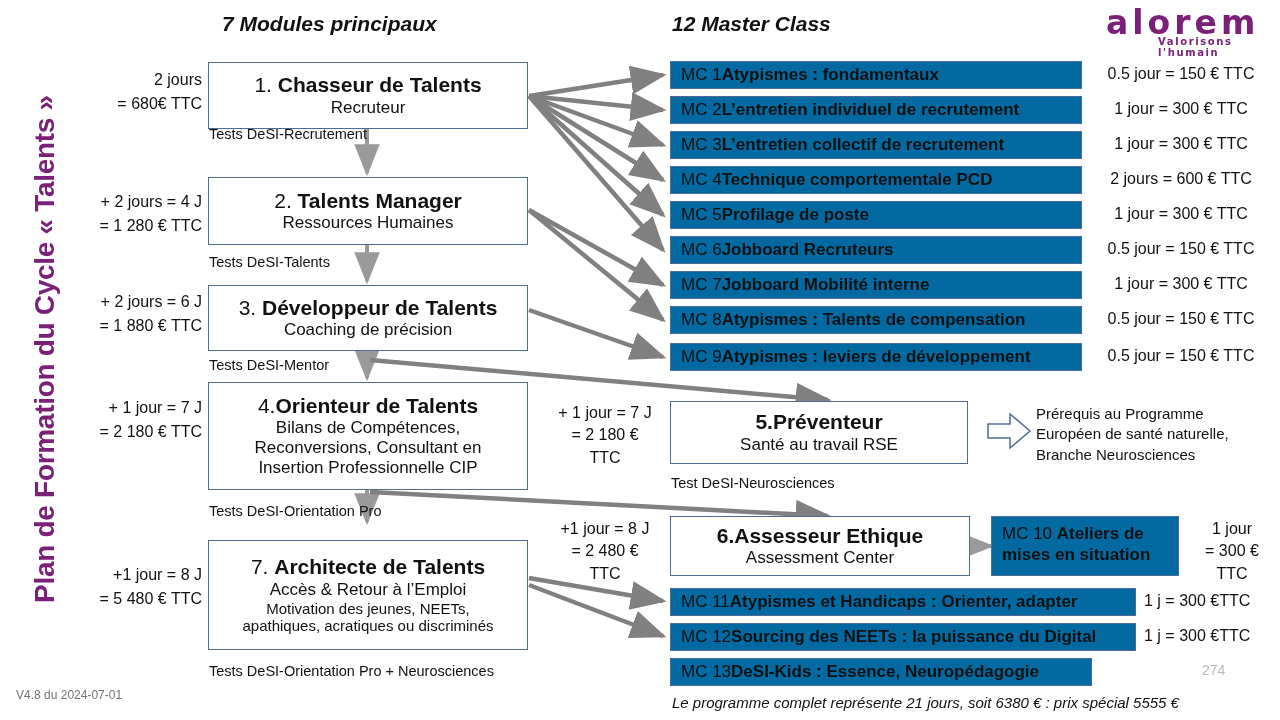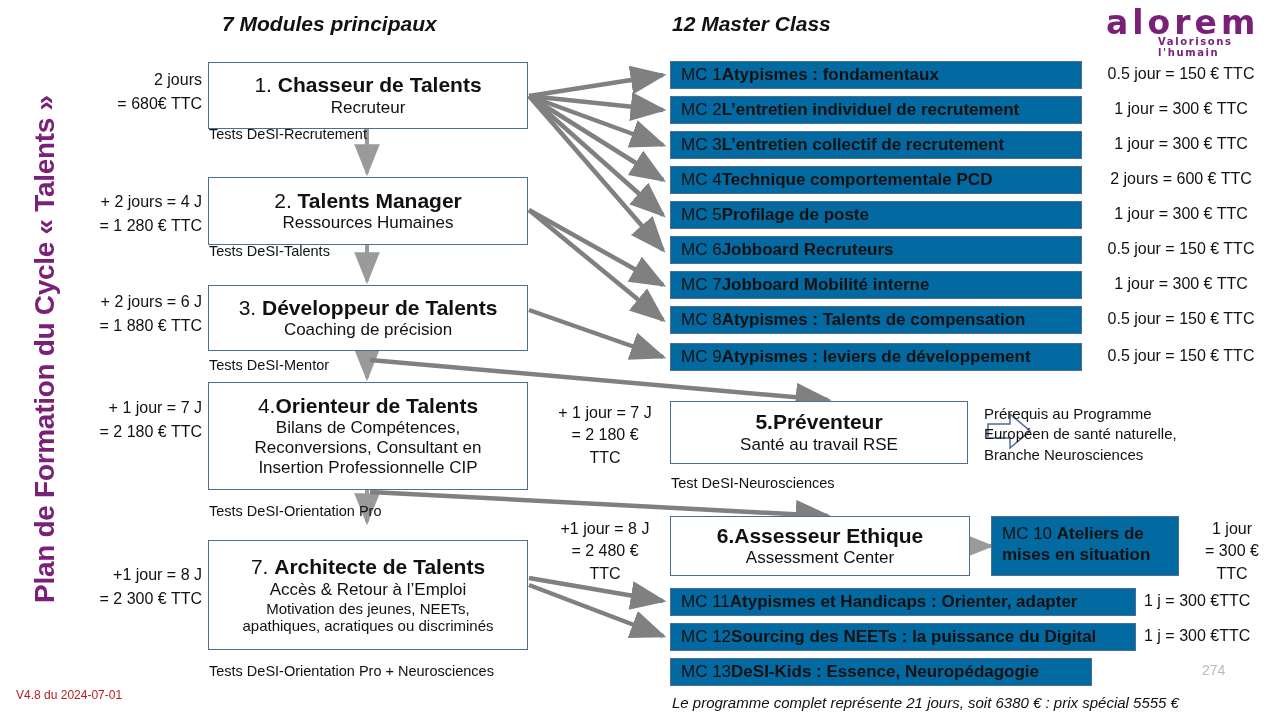--- a/index.html
+++ b/index.html
@@ -112,21 +112,21 @@
     position:absolute;
     font-size:15px;
     color:#111;
     line-height:1.35;
     white-space:nowrap;
   }
 
   .footerv{
     position:absolute;
     font-size:12px;
-    color:#b91c1c;
+    color:#737373;
     white-space:nowrap;
   }
   .footernote{
     position:absolute;
     font-size:15px;
     font-style:italic;
     color:#111;
     white-space:nowrap;
   }
   .pagenum{
@@ -231,21 +231,21 @@
   <div class="testlbl" style="left:209px;top:126px;">Tests DeSI-Recrutement</div>
 
   <div class="box" style="left:208px;top:177px;width:320px;height:68px;">
     <div class="ttl"><span class="num">2. </span><span>Talents Manager</span></div>
     <div class="sub">Ressources Humaines</div>
   </div>
   <div class="lprice" style="left:62px;top:190px;width:140px;">
     <div>+ 2 jours = 4 J</div>
       <div>= 1 280 € TTC</div>
   </div>
-  <div class="testlbl" style="left:209px;top:243px;">Tests DeSI-Talents</div>
+  <div class="testlbl" style="left:209px;top:254px;">Tests DeSI-Talents</div>
 
   <div class="box" style="left:208px;top:285px;width:320px;height:66px;">
     <div class="ttl"><span class="num">3. </span><span>Développeur de Talents</span></div>
     <div class="sub">Coaching de précision</div>
   </div>
   <div class="lprice" style="left:62px;top:290px;width:140px;">
     <div>+ 2 jours = 6 J</div>
       <div>= 1 880 € TTC</div>
   </div>
   <div class="testlbl" style="left:209px;top:357px;">Tests DeSI-Mentor</div>
@@ -263,21 +263,21 @@
   <div class="testlbl" style="left:209px;top:503px;">Tests DeSI-Orientation Pro</div>
 
   <div class="box" style="left:208px;top:540px;width:320px;height:110px;">
     <div class="ttl"><span class="num">7. </span><span>Architecte de Talents</span></div>
     <div class="sub">Accès &amp; Retour à l’Emploi</div>
     <div class="sub2">Motivation des jeunes, NEETs,</div>
     <div class="sub2">apathiques, acratiques ou discriminés</div>
   </div>
   <div class="lprice" style="left:62px;top:563px;width:140px;">
     <div>+1 jour = 8 J</div>
-      <div>= 2 300 € TTC</div>
+      <div>= 5 480 € TTC</div>
   </div>
   <div class="testlbl" style="left:209px;top:663px;">Tests DeSI-Orientation Pro + Neurosciences</div>
 
   <div class="mcbox" style="left:670px;top:61px;width:412px;height:28px;">
     <span class="lead">MC 1 </span>
       <span class="strong">Atypismes : fondamentaux</span>
   </div>
   <div class="price c" style="left:1088px;top:65px;width:186px;">0.5 jour = 150 € TTC</div>
 
   <div class="mcbox" style="left:670px;top:96px;width:412px;height:28px;">
@@ -332,21 +332,21 @@
     <div class="ttl"><span>5.</span><span>Préventeur</span></div>
     <div class="sub">Santé au travail RSE</div>
   </div>
   <div class="mprice" style="left:545px;top:402px;width:120px;">
     <div>+ 1 jour = 7 J</div>
     <div>= 2 180 €</div>
     <div>TTC</div>
   </div>
   <div class="testlbl" style="left:671px;top:475px;">Test DeSI-Neurosciences</div>
 
-  <div class="prereq" style="left:984px;top:404px;">
+  <div class="prereq" style="left:1036px;top:404px;">
     <div>Prérequis au Programme</div>
     <div>Européen de santé naturelle,</div>
     <div>Branche Neurosciences</div>
   </div>
 
   <div class="box" style="left:670px;top:516px;width:300px;height:60px;">
     <div class="ttl"><span>6.</span><span>Assesseur Ethique</span></div>
     <div class="sub">Assessment Center</div>
   </div>
   <div class="mprice" style="left:545px;top:518px;width:120px;">

